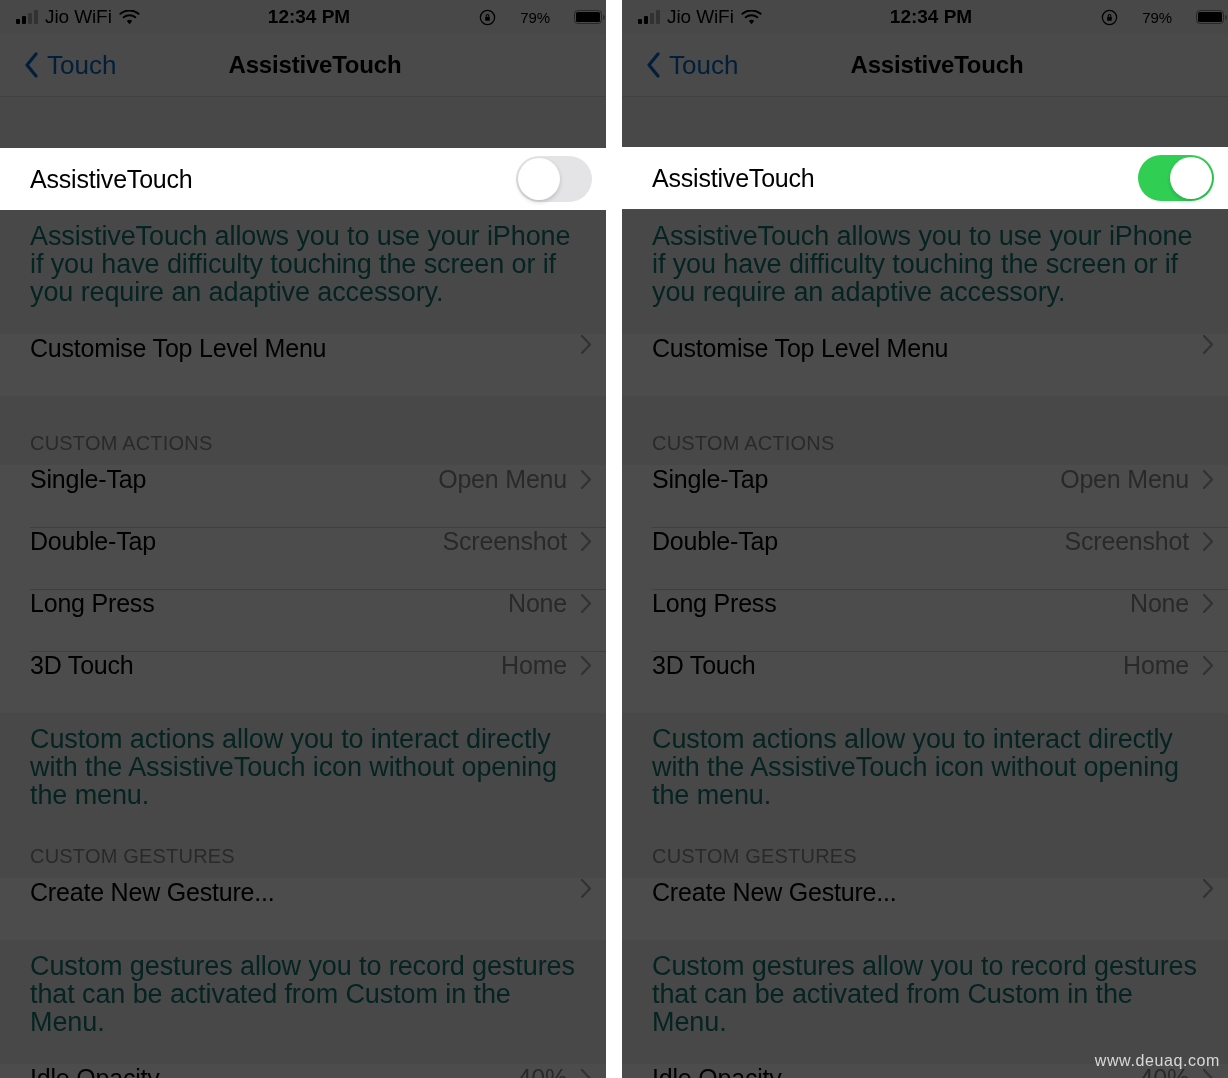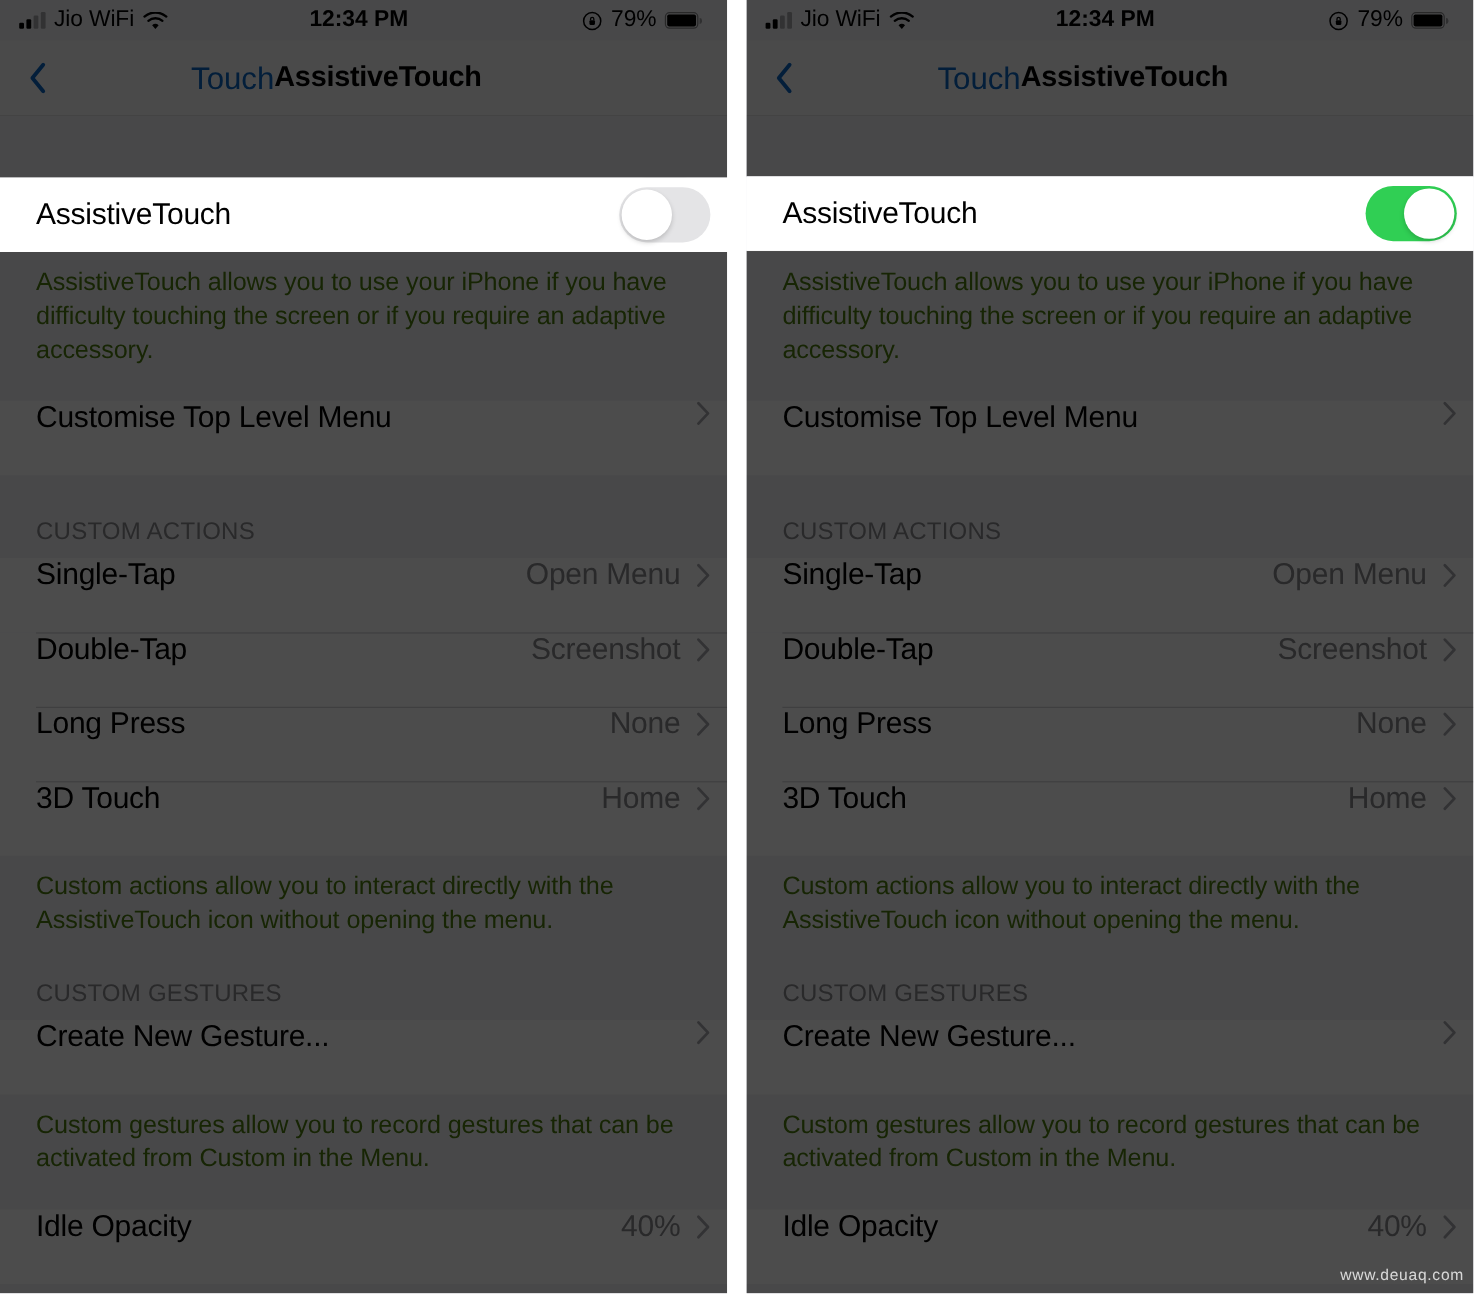--- a/index.html
+++ b/index.html
@@ -75,24 +75,24 @@
   .sb-center {
     flex: 0 0 auto;
     font-weight: bold;
     font-size: 19px;
     letter-spacing: 0px;
   }
   .sb-right {
     display: flex;
     align-items: center;
     justify-content: flex-end;
-    gap: 7px;
-    padding-right: 24px;
+    gap: 24px;
+    padding-right: 4px;
     flex: 1 1 0;
-    font-size: 19px;
+    font-size: 15px;
   }
   .sig {
     display: flex;
     align-items: flex-end;
     gap: 2px;
     height: 14px;
   }
   .sig i {
     display: block;
     width: 4px;
@@ -134,26 +134,25 @@
     position: absolute;
     top: 34px; left: 0; right: 0;
     height: 62px;
     background: #f7f7f9;
     display: flex;
     align-items: center;
   }
   .nav-back {
     display: flex;
     align-items: center;
-    gap: 20px;
+    gap: 8px;
     padding-left: 24px;
     color: #0a66c2;
     font-size: 26px;
     flex: 1 1 0;
-    justify-content: space-between;
   }
   .chev-back {
     width: 15px; height: 26px;
     display: block;
   }
   .nav-title {
     flex: 0 0 auto;
     font-size: 24px;
     font-weight: bold;
     color: #000;
@@ -229,23 +228,23 @@
     position: absolute;
     top: 2px; left: 2px;
     width: 42px; height: 42px;
     border-radius: 50%;
     background: #fff;
     box-shadow: 0 2px 4px rgba(0,0,0,.18);
   }
   .toggle.on .knob { left: auto; right: 2px; }
 
   .footnote {
-    font-size: 21px;
+    font-size: 27px;
     line-height: 28px;
-    color: #4d7c0f;
+    color: #0f766e;
     padding: 12px 18px 0 30px;
     letter-spacing: -0.1px;
   }
   .section-head {
     font-size: 20px;
     color: #8a8a8e;
     letter-spacing: 0.2px;
     padding: 36px 30px 10px 30px;
     text-transform: uppercase;
   }
@@ -264,21 +263,21 @@
     padding: 0 14px 0 30px;
     box-sizing: border-box;
   }
   .panel-right .hl-row { top: 147px; }
 
   
   .watermark {
     position: absolute;
     right: 8px;
     bottom: 8px;
-    font-size: 13px;
+    font-size: 16px;
     color: rgba(255,255,255,.78);
     letter-spacing: .6px;
     font-family: "Liberation Sans", sans-serif;
     z-index: 20;
   }
 </style>
 </head>
 <body>
 
 <div class="stage">

